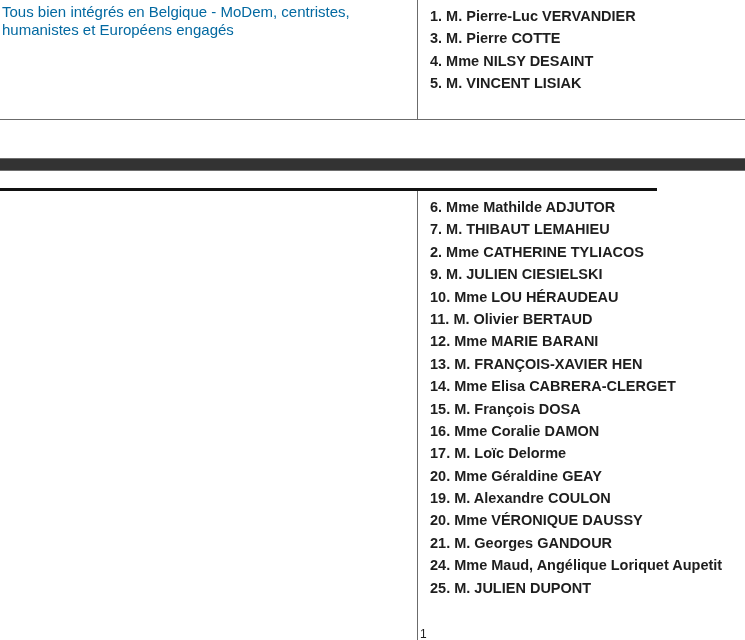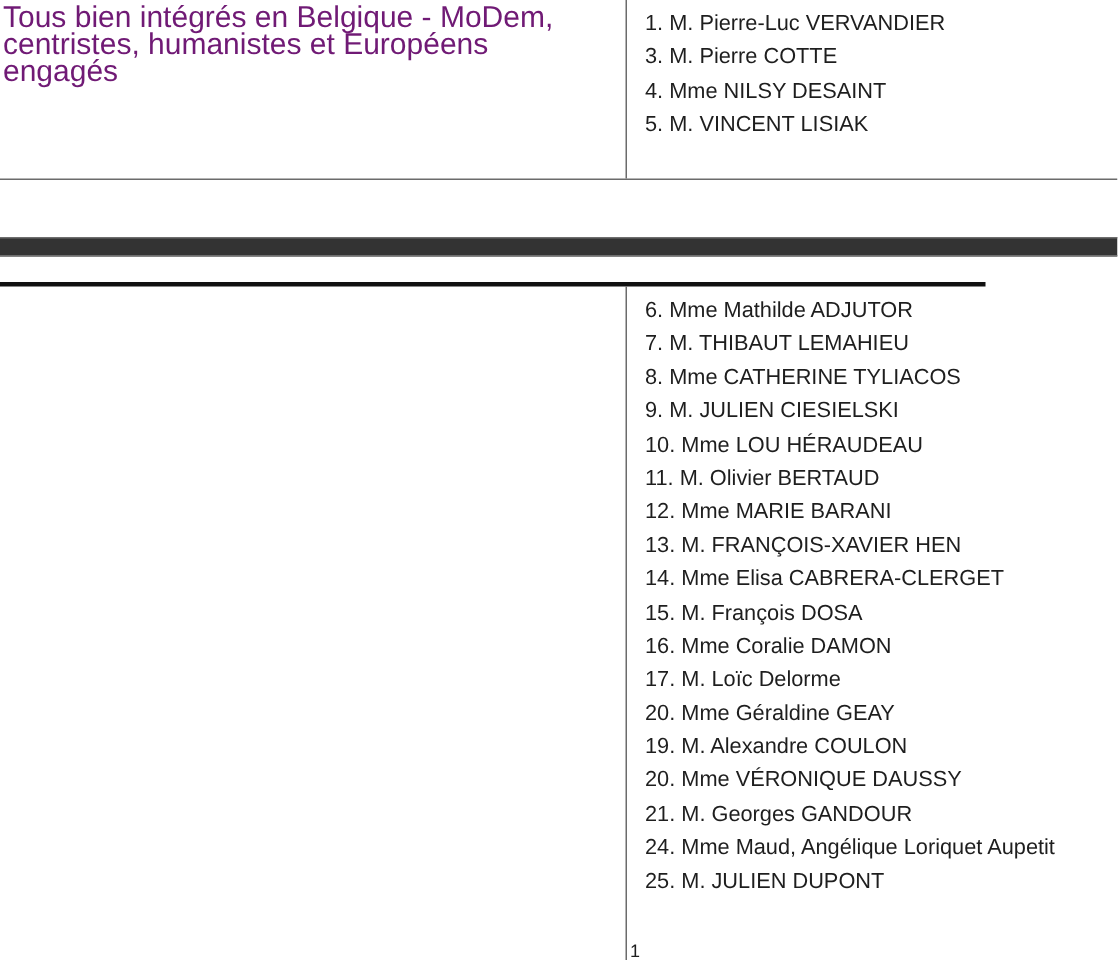--- a/index.html
+++ b/index.html
@@ -34,29 +34,30 @@
       height: 100%;
       border-right: 1px solid #6b6b6b;
       box-sizing: border-box;
     }
     .col-right {
       position: absolute;
       left: 419px;
       top: 0;
       right: 0;
       height: 100%;
+      font-weight: bold;
     }
     .list-title {
       position: absolute;
       left: 2px;
       top: 3px;
       width: 400px;
-      font-size: 20px;
+      font-size: 15px;
       line-height: 18px;
-      color: #701a75;
+      color: #0369a1;
     }
     .candidates {
       list-style: none;
       margin: 0;
       padding: 0;
       position: absolute;
       left: 11px;
       top: 5px;
     }
     .candidates li {
@@ -125,21 +126,21 @@
   <div class="dark-bar"></div>
 
   <div class="row-bottom">
     <div class="col-left">
       <div class="list-title"></div>
     </div>
     <div class="col-right">
       <ul class="candidates">
         <li>6. Mme Mathilde ADJUTOR</li>
         <li>7. M. THIBAUT LEMAHIEU</li>
-        <li>8. Mme CATHERINE TYLIACOS</li>
+        <li>2. Mme CATHERINE TYLIACOS</li>
         <li>9. M. JULIEN CIESIELSKI</li>
         <li>10. Mme LOU HÉRAUDEAU</li>
         <li>11. M. Olivier BERTAUD</li>
         <li>12. Mme MARIE BARANI</li>
         <li>13. M. FRANÇOIS-XAVIER HEN</li>
         <li>14. Mme Elisa CABRERA-CLERGET</li>
         <li>15. M. François DOSA</li>
         <li>16. Mme Coralie DAMON</li>
         <li>17. M. Loïc Delorme</li>
         <li>20. Mme Géraldine GEAY</li>

